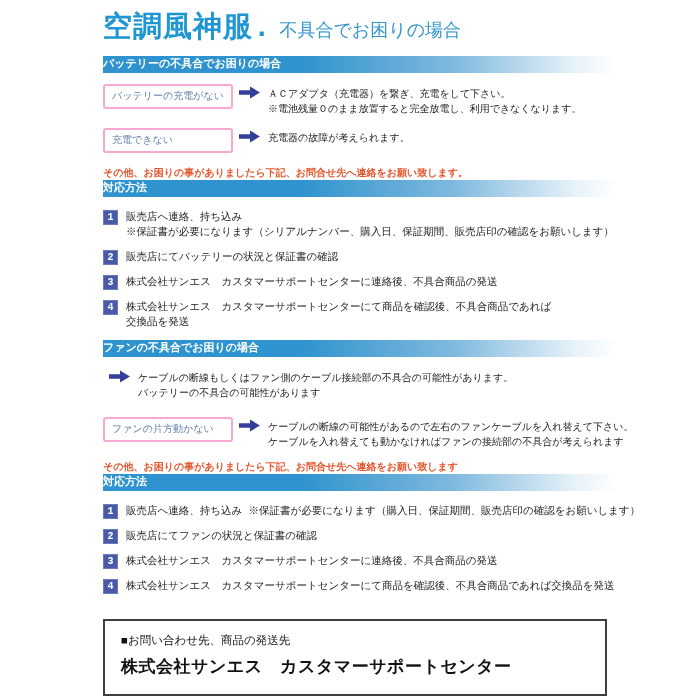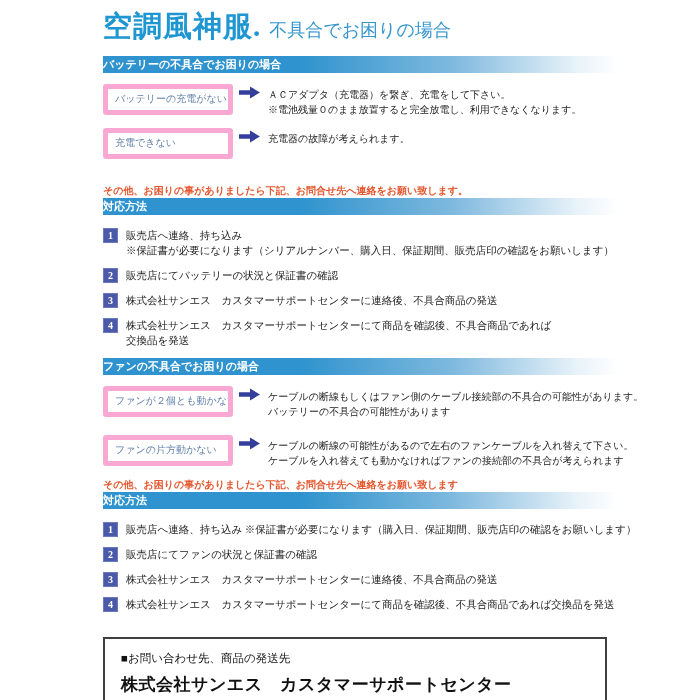--- a/index.html
+++ b/index.html
@@ -1,19 +1,19 @@
 <!DOCTYPE html>
 <html><head>
 <meta charset="utf-8">
 <style>
   * { margin:0; padding:0; box-sizing:border-box; }
   html,body { background:#fff; }
   .page {
     position:relative; width:700px; height:700px; background:#ffffff;
-    font-family:Liberation Serif, serif; color:#333;
+    font-family:Liberation Mono, monospace; color:#333;
     overflow:hidden;
   }
   .content { position:absolute; left:103px; top:0; width:515px; }
 
   
   .title-row { display:flex; align-items:baseline; padding-top:7px; }
   .brand { font-size:29px; font-weight:bold; color:#1e96d2; letter-spacing:1px; white-space:nowrap; }
   .subtitle { font-size:18px; color:#3595cd; margin-left:8px; white-space:nowrap; }
 
   
@@ -21,28 +21,28 @@
     height:17px; line-height:17px; 
     font-size:11px; font-weight:bold; color:#ffffff; white-space:nowrap;
     background:linear-gradient(to right,#2e93ce 0%,#2e93ce 38%,#7fb9de 68%,#e8f2f9 92%,#ffffff 100%);
   }
   .bar.m1 { margin-top:9px; }
   .bar.m2 { margin-top:0; }
 
   
   .qa-row { display:flex; align-items:flex-start; margin-top:11px; }
   .qa-box {
-    flex:0 0 130px; border:5px solid #f9a8d4; border-radius:3px; background:#fff;
+    flex:0 0 130px; border:2px solid #f9a8d4; border-radius:3px; background:#fff;
     padding:3px 7px 4px; font-size:10px; color:#5f7fa8; white-space:nowrap; overflow:hidden;
   }
   .arrow-wrap { flex:0 0 auto; margin:2px 8px 0 6px; line-height:0; }
   .answer { padding-top:3px; }
   .answer .ln { font-size:10px; line-height:15px; color:#222; white-space:nowrap; }
 
-  .note { margin-top:25px; font-size:10px; font-weight:bold; color:#e4572e; white-space:nowrap; }
+  .note { margin-top:13px; font-size:10px; font-weight:bold; color:#e4572e; white-space:nowrap; }
 
   
   .steps { margin-top:13px; }
   .step { display:flex; align-items:flex-start; margin-bottom:10px; }
   .badge {
     flex:0 0 15px; height:15px; margin-right:8px; background:#4a5aa8; border:1px solid #6b79bd;
     color:#fff; font-size:10px; font-weight:bold; text-align:center; line-height:14px;
   }
   .step-text .ln { font-size:10.5px; line-height:15px; color:#222; white-space:nowrap; }
 
@@ -120,21 +120,20 @@
         <div class="step-text">
           <div class="ln">株式会社サンエス　カスタマーサポートセンターにて商品を確認後、不具合商品であれば</div>
           <div class="ln">交換品を発送</div>
         </div>
       </div>
     </div>
 
     <div class="bar">ファンの不具合でお困りの場合</div>
 
     <div class="qa-row">
-      <div class="qa-box">ファンが２個とも動かない</div>
       <span class="arrow-wrap">
         <svg width="21" height="13" viewBox="0 0 21 13">
             <path d="M0 4.2 h11 V0.5 L21 6.5 11 12.5 V8.8 H0 Z" fill="#343f9c"></path>
           </svg>
       </span>
       <div class="answer">
         <div class="ln">ケーブルの断線もしくはファン側のケーブル接続部の不具合の可能性があります。</div>
         <div class="ln">バッテリーの不具合の可能性があります</div>
       </div>
     </div>

